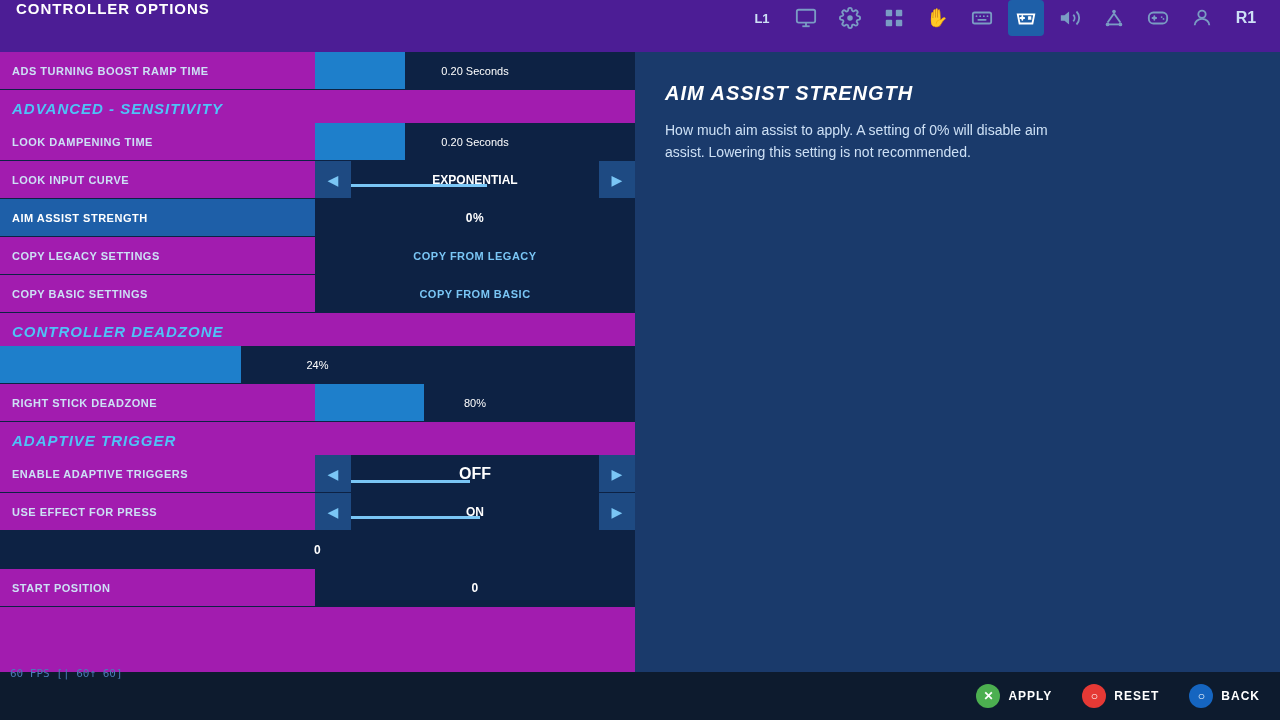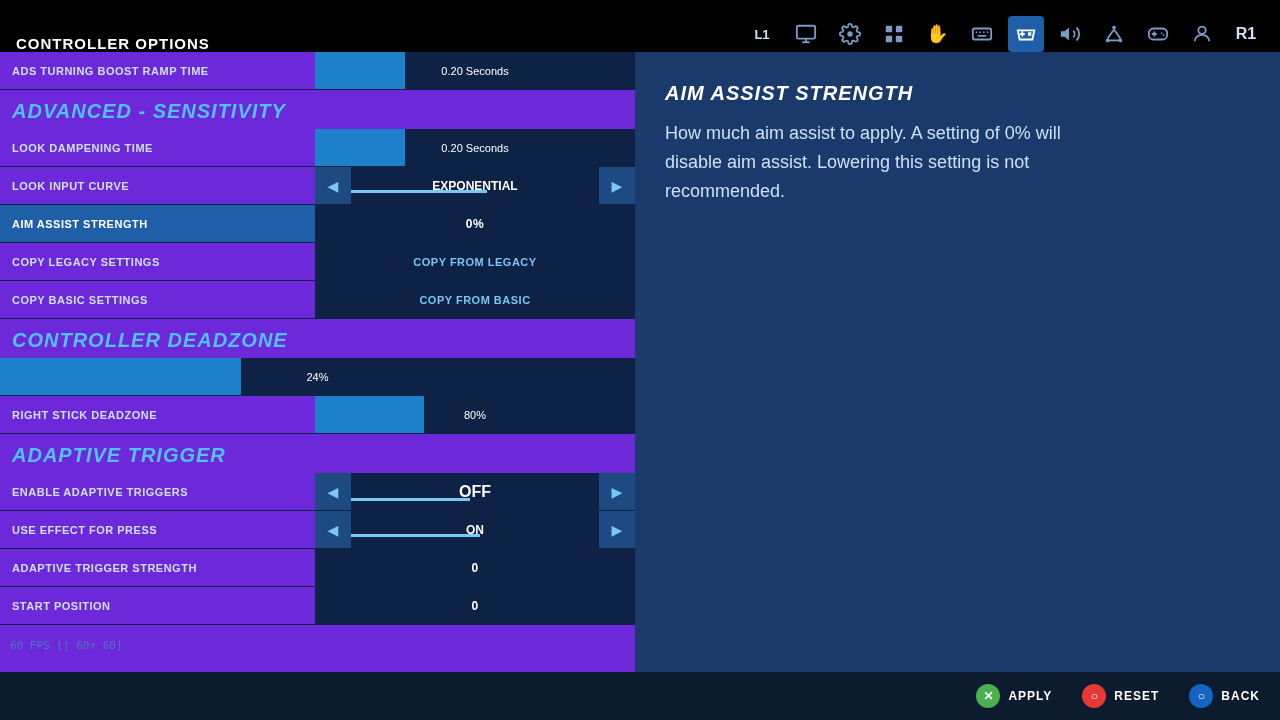--- a/index.html
+++ b/index.html
@@ -9,23 +9,23 @@
       background: #1a3a6b;
       font-family: 'Arial Black', 'Arial', sans-serif;
       overflow: hidden;
       position: relative;
     }
 
     
     .top-bar {
       width: 100%;
       height: 52px;
-      background: #000000;
-      display: flex;
-      align-items: flex-end;
+      background: #4c1d95;
+      display: flex;
+      align-items: flex-start;
       padding: 0 16px;
       gap: 8px;
     }
     .top-bar-title {
       color: #fff;
       font-size: 15px;
       font-weight: 900;
       text-transform: uppercase;
       letter-spacing: 1px;
       margin-right: auto;
@@ -53,21 +53,21 @@
 
     
     .main-content {
       display: flex;
       height: calc(720px - 52px - 48px);
     }
 
     
     .left-panel {
       width: 635px;
-      background: #6d28d9;
+      background: #a21caf;
       overflow-y: auto;
       overflow-x: hidden;
       padding: 0;
       position: relative;
     }
     .left-panel::-webkit-scrollbar {
       width: 6px;
     }
     .left-panel::-webkit-scrollbar-thumb {
       background: #3a6aaa;
@@ -80,21 +80,21 @@
     
     .right-panel {
       flex: 1;
       background: #1a3a6b;
       padding: 30px 30px 20px 30px;
     }
 
     
     .section-header {
       color: #4fc3f7;
-      font-size: 20px;
+      font-size: 15px;
       font-weight: 900;
       font-style: italic;
       text-transform: uppercase;
       letter-spacing: 1px;
       padding: 10px 12px 6px 12px;
     }
 
     
     .setting-row {
       display: flex;
@@ -244,40 +244,40 @@
       color: #fff;
       font-size: 12px;
       font-weight: 700;
       text-transform: uppercase;
       letter-spacing: 1px;
     }
 
     
     .fps-text {
       position: absolute;
-      bottom: 68px;
+      bottom: 40px;
       left: 10px;
       color: #4a7ab5;
       font-size: 11px;
       font-family: monospace;
     }
 
     
     .rp-title {
       color: #fff;
       font-size: 20px;
       font-weight: 900;
       font-style: italic;
       text-transform: uppercase;
       letter-spacing: 1px;
       margin-bottom: 14px;
     }
     .rp-desc {
       color: #cde0f5;
-      font-size: 18px;
+      font-size: 14px;
       line-height: 1.6;
       font-weight: 400;
       max-width: 400px;
     }
   </style>
 </head>
 <body>
 
 <div class="top-bar">
   <span class="top-bar-title">CONTROLLER OPTIONS</span>
@@ -456,21 +456,20 @@
           <div class="arrow-value" style="position:relative;">
             <span style="font-size:12px;font-weight:700;color:#fff;">ON</span>
             <div class="arrow-value-bar" style="width:52%"></div>
           </div>
           <div class="arrow-btn">▶</div>
         </div>
       </div>
     </div>
 
     <div class="setting-row">
-      <div class="setting-label">ADAPTIVE TRIGGER STRENGTH</div>
       <div class="setting-control">
         <span class="setting-value">0</span>
       </div>
     </div>
 
     <div class="setting-row">
       <div class="setting-label">START POSITION</div>
       <div class="setting-control">
         <span class="setting-value">0</span>
       </div>

